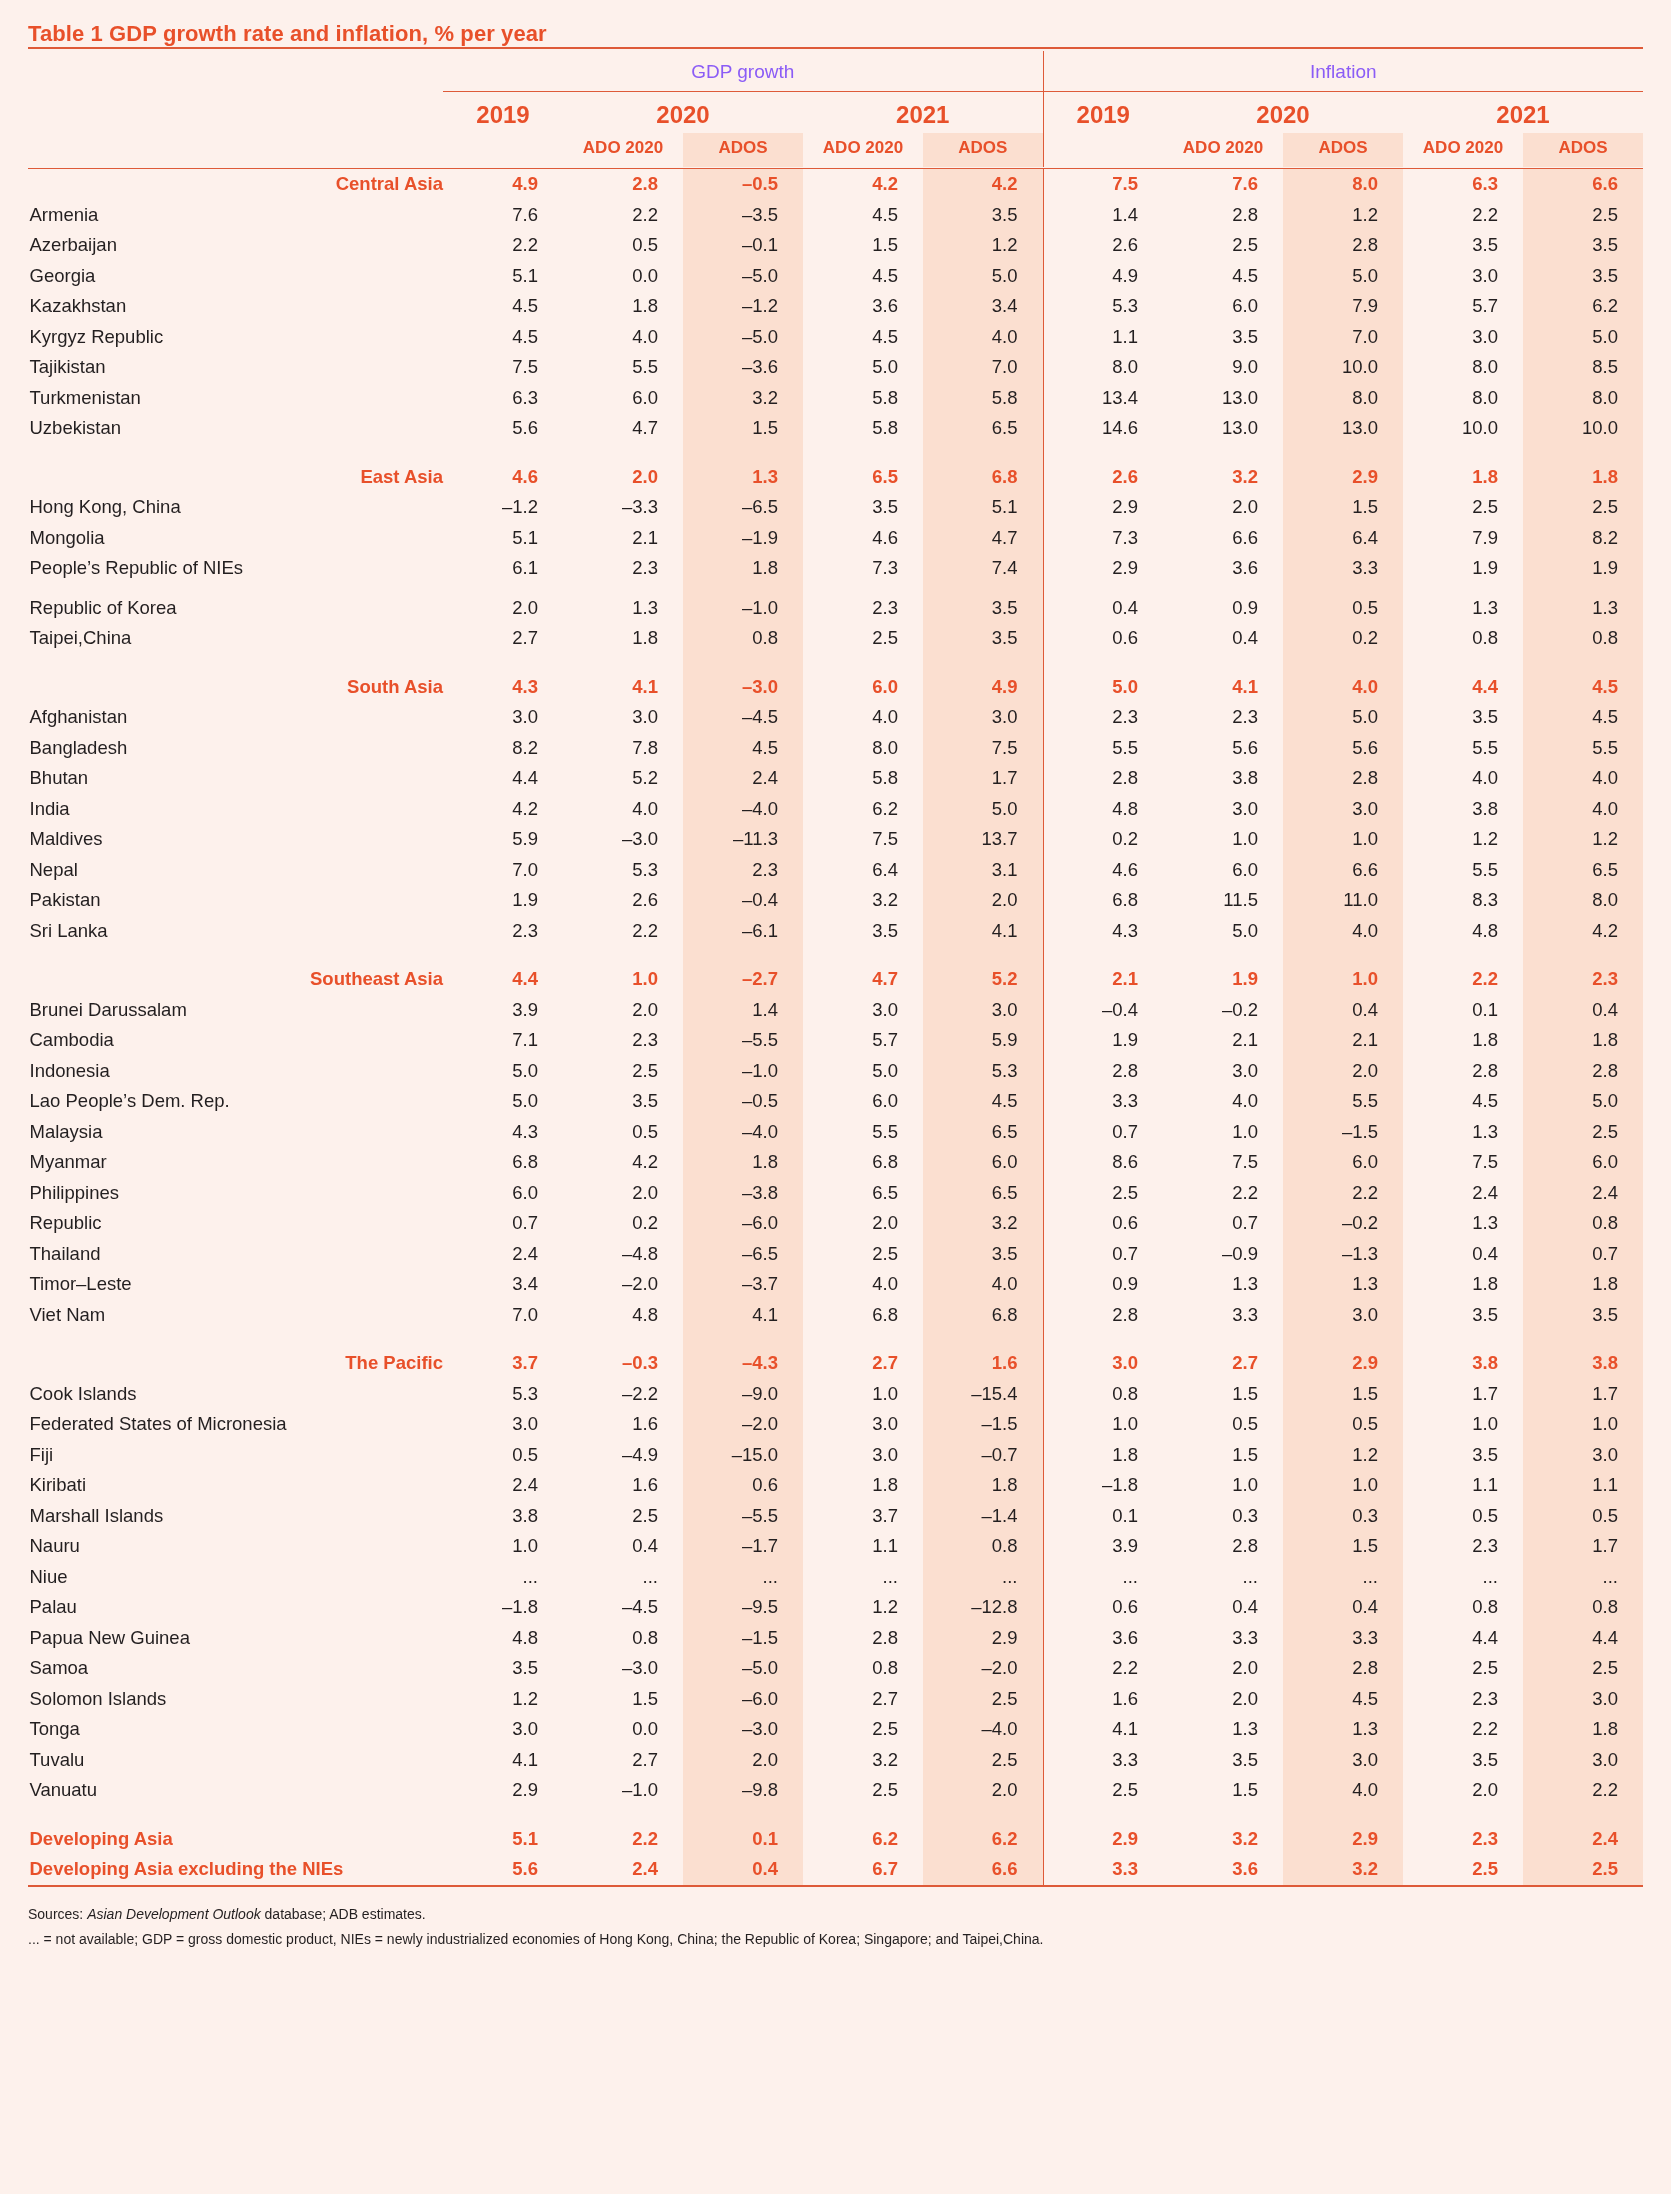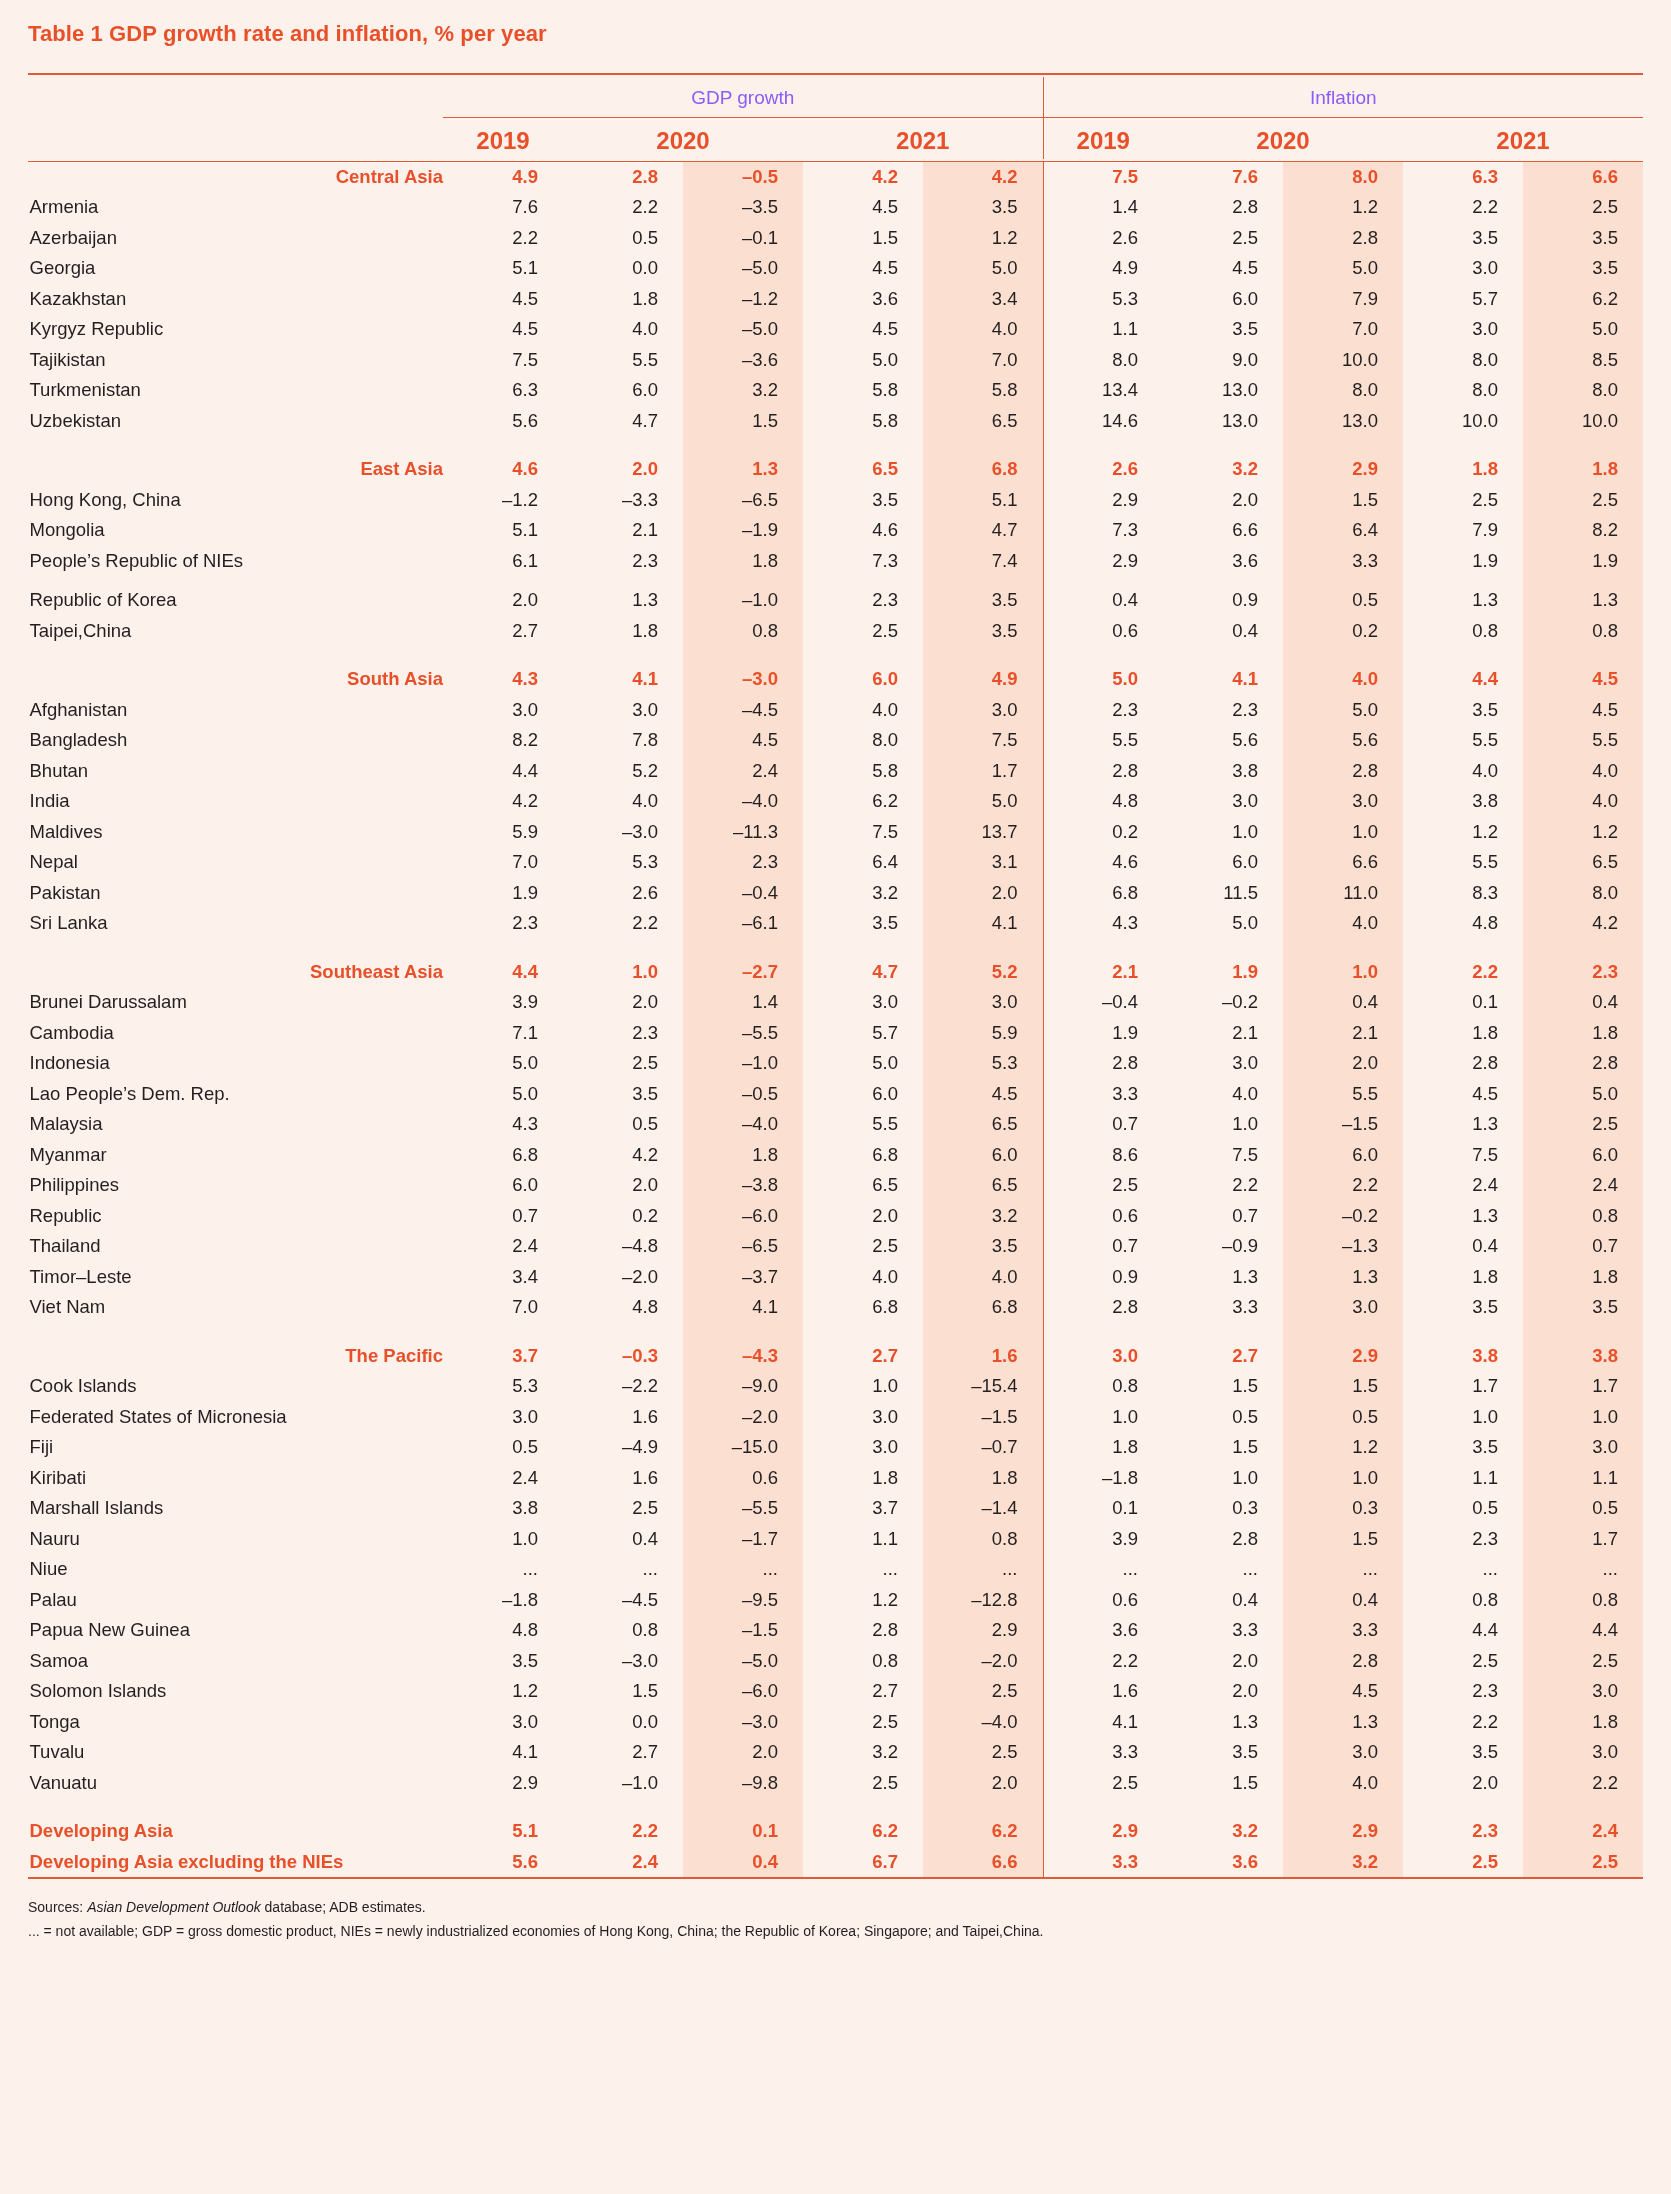--- a/index.html
+++ b/index.html
@@ -13,21 +13,21 @@
     color: #231f20;
   }
   #table-root {
     width: 1672px;
     min-height: 2194px;
     background: #fdf1ec;
     padding: 0;
     position: relative;
   }
   .table-title {
-    padding: 21px 28px 26px 28px;
+    padding: 21px 28px 0 28px;
     font-size: 22px;
     color: #e8502a;
     letter-spacing: 0.1px;
   }
   .table-title .tnum { font-weight: bold; }
   .table-title .tcap { font-weight: bold; }
 
   table.main {
     width: 1615px;
     margin: 0 28px 0 28px;
@@ -145,20 +145,33 @@
       </tr>
       <tr>
         <th></th>
         <th class="yr-head">2019</th>
         <th class="yr-head" colspan="2">2020</th>
         <th class="yr-head" colspan="2">2021</th>
         <th class="yr-head vsep">2019</th>
         <th class="yr-head" colspan="2">2020</th>
         <th class="yr-head" colspan="2">2021</th>
       </tr>
+      <tr>
+        <th></th>
+        <th class="sub-head"></th>
+        <th class="sub-head">ADO 2020</th>
+        <th class="sub-head shade">ADOS</th>
+        <th class="sub-head">ADO 2020</th>
+        <th class="sub-head shade">ADOS</th>
+        <th class="sub-head vsep"></th>
+        <th class="sub-head">ADO 2020</th>
+        <th class="sub-head shade">ADOS</th>
+        <th class="sub-head">ADO 2020</th>
+        <th class="sub-head shade">ADOS</th>
+      </tr>
       <tr class="rule-mid">
           <td colspan="11"></td>
         </tr>
     </thead>
     <tbody id="tbody">
         <tr class="region">
           <td class="name">Central Asia</td>
           <td class="num plain">4.9</td>
           <td class="num plain">2.8</td>
           <td class="num shade">–0.5</td>

